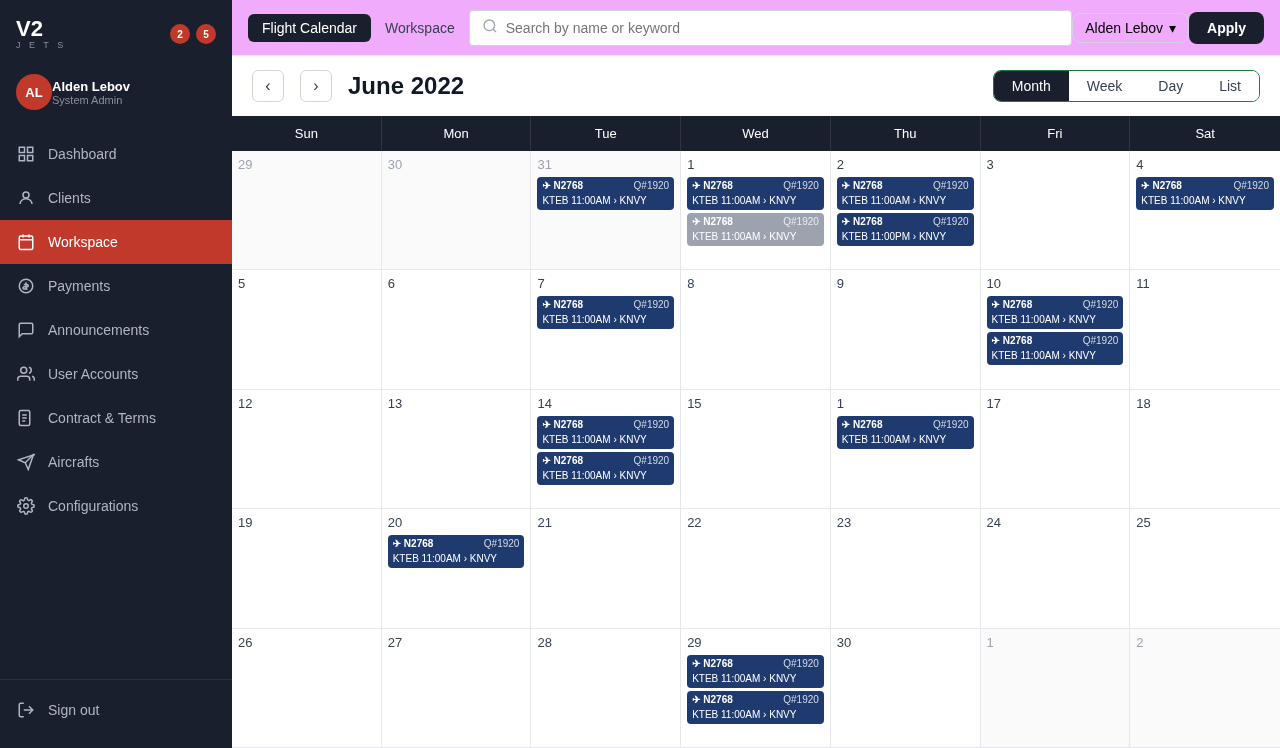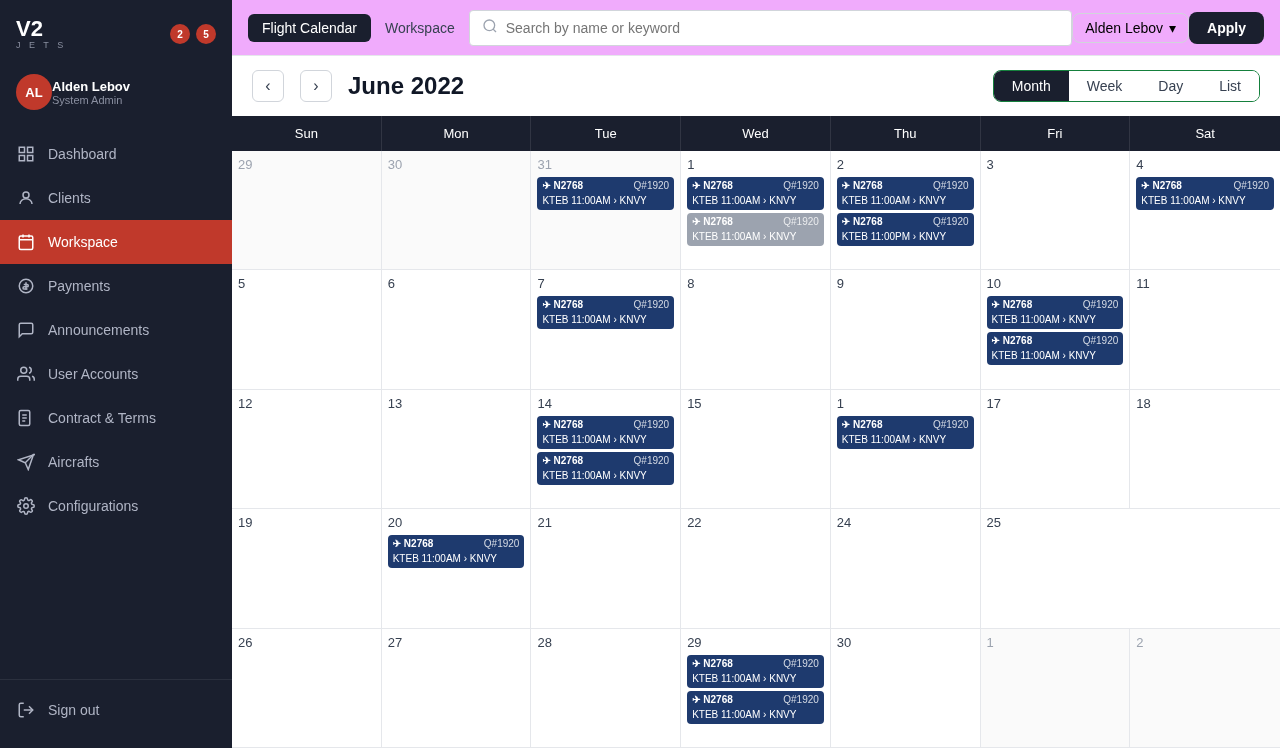--- a/index.html
+++ b/index.html
@@ -499,20 +499,23 @@
                 <div class="flight-route">KTEB 11:00AM › KNVY</div>
               </div>
             </div>
             <div class="cal-cell">
               <div class="day-num">21</div>
             </div>
             <div class="cal-cell">
               <div class="day-num">22</div>
             </div>
             <div class="cal-cell">
+              <div class="day-num">23</div>
+            </div>
+            <div class="cal-cell">
               <div class="day-num">24</div>
             </div>
             <div class="cal-cell">
               <div class="day-num">25</div>
             </div>
           </div>
           <div class="cal-week">
             <div class="cal-cell">
               <div class="day-num">26</div>
             </div>

